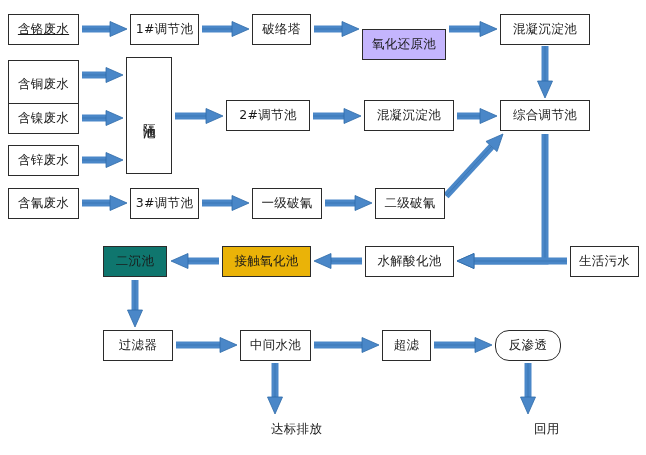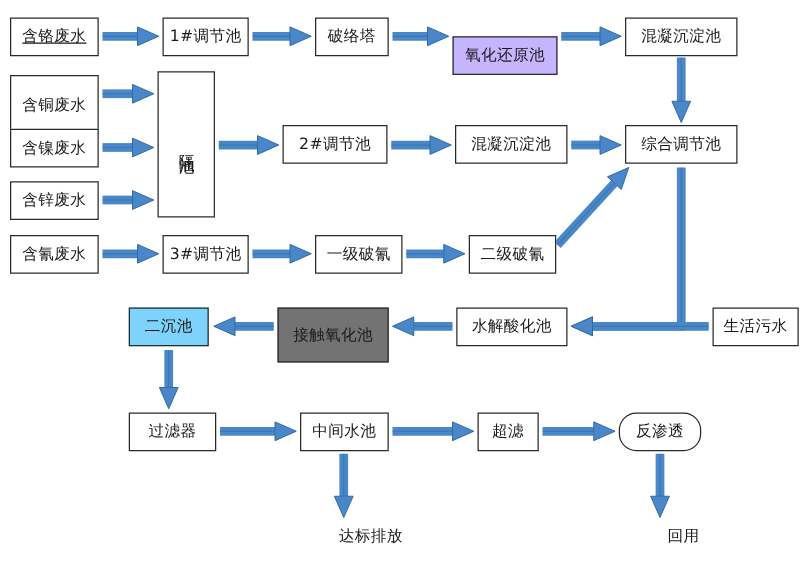--- a/index.html
+++ b/index.html
@@ -99,24 +99,24 @@
       </div>
       <div class="node" style="left: 130px; top: 188px; width: 69px; height: 31px; border-color: rgb(43, 43, 43); background: rgb(255, 255, 255); color: rgb(26, 26, 26);">
         <span>3#调节池</span>
       </div>
       <div class="node" style="left: 252px; top: 188px; width: 70px; height: 31px; border-color: rgb(43, 43, 43); background: rgb(255, 255, 255); color: rgb(26, 26, 26); justify-content: center;">
         <span>一级破氰</span>
       </div>
       <div class="node" style="left: 375px; top: 188px; width: 70px; height: 31px; border-color: rgb(43, 43, 43); background: rgb(255, 255, 255); color: rgb(26, 26, 26);">
         <span>二级破氰</span>
       </div>
-      <div class="node" style="left: 103px; top: 246px; width: 64px; height: 31px; border-color: rgb(43, 43, 43); background: #7dd3fc; color: rgb(26, 26, 26);">
+      <div class="node" style="left: 103px; top: 246px; width: 64px; height: 31px; border-color: rgb(43, 43, 43); background: #0f766e; color: rgb(26, 26, 26);">
         <span>二沉池</span>
       </div>
-      <div class="node" style="left: 222px; top: 246px; width: 89px; height: 44px; border-color: rgb(43, 43, 43); background: #737373; color: rgb(26, 26, 26);">
+      <div class="node" style="left: 222px; top: 246px; width: 89px; height: 31px; border-color: rgb(43, 43, 43); background: #eab308; color: rgb(26, 26, 26);">
         <span>接触氧化池</span>
       </div>
       <div class="node" style="left: 365px; top: 246px; width: 89px; height: 31px; border-color: rgb(43, 43, 43); background: rgb(255, 255, 255); color: rgb(26, 26, 26);">
         <span>水解酸化池</span>
       </div>
       <div class="node" style="left: 570px; top: 246px; width: 69px; height: 31px; border-color: rgb(43, 43, 43); background: rgb(255, 255, 255); color: rgb(26, 26, 26);">
         <span>生活污水</span>
       </div>
       <div class="node" style="left: 103px; top: 330px; width: 70px; height: 31px; border-color: rgb(43, 43, 43); background: rgb(255, 255, 255); color: rgb(26, 26, 26);">
         <span>过滤器</span>

